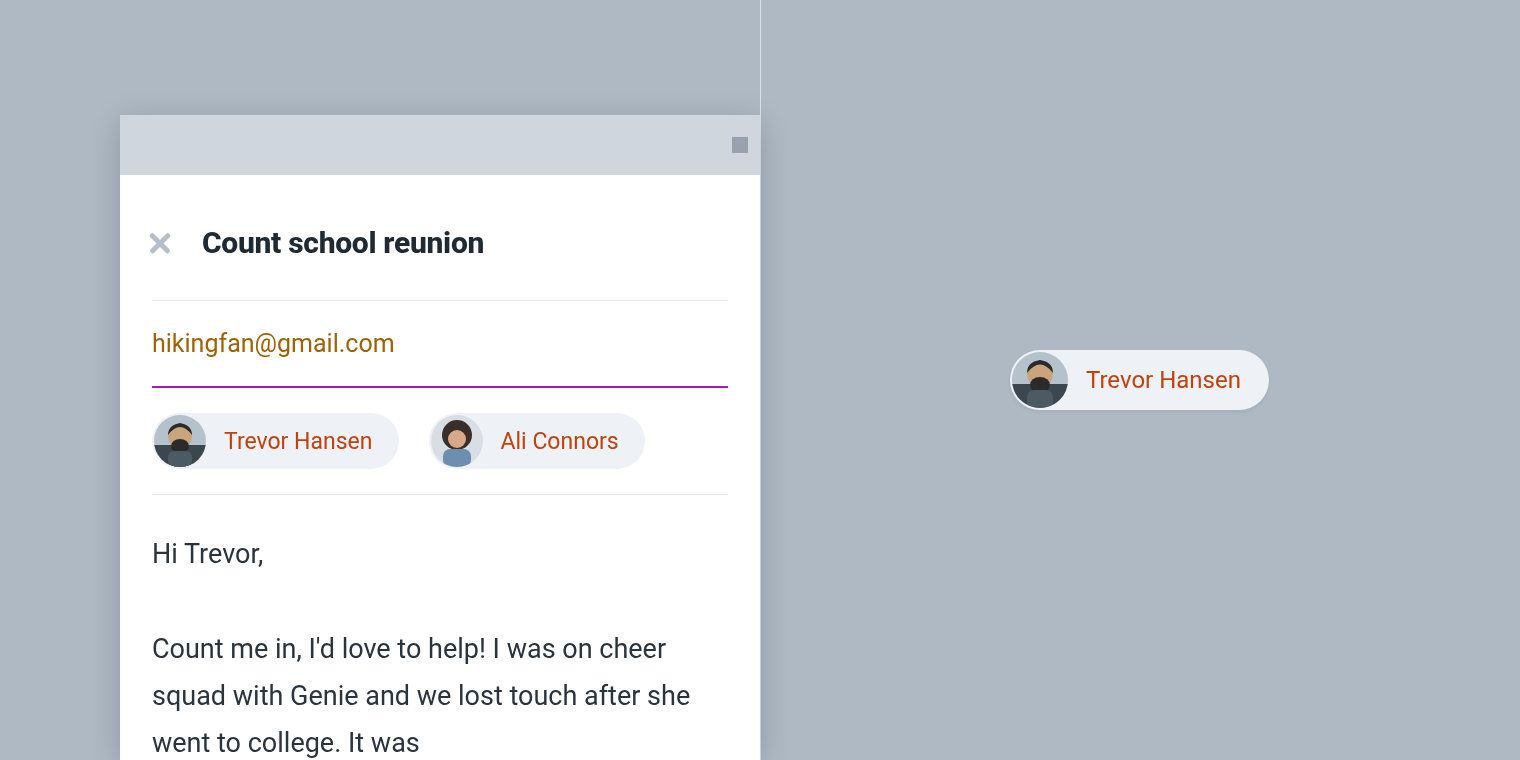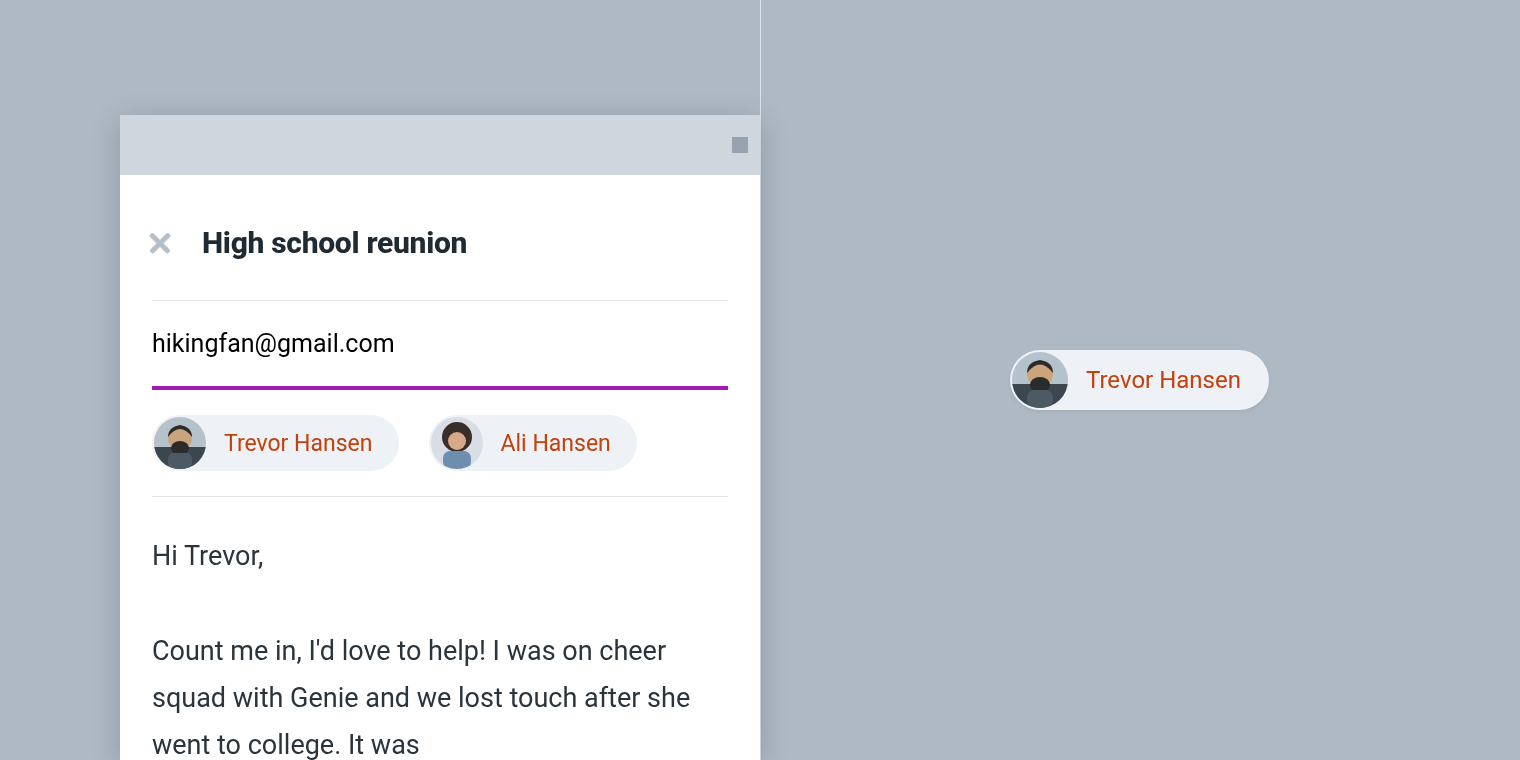--- a/index.html
+++ b/index.html
@@ -72,23 +72,23 @@
   .close-x::before { transform: translate(-50%,-50%) rotate(45deg); }
   .close-x::after  { transform: translate(-50%,-50%) rotate(-45deg); }
   .subject {
     font-size: 30px;
     font-weight: 800;
     color: #1f2a33;
     letter-spacing: -0.3px;
   }
   .field-row {
     padding: 28px 0;
-    border-bottom: 4px solid #a21caf;
+    border-bottom: 2px solid #a21caf;
     font-size: 25px;
-    color: #000000;
+    color: #a16207;
   }
   .chips-row {
     display: flex;
     gap: 30px;
     padding: 25px 0;
     border-bottom: 1px solid #e4e8ed;
   }
   .chip {
     display: inline-flex;
     align-items: center;
@@ -140,21 +140,21 @@
 
 <div class="divider-v"></div>
 
 <div class="compose">
   <div class="toolbar">
     <div class="toolbar-sq"></div>
   </div>
   <div class="content">
     <div class="header-row">
       <div class="close-x"></div>
-      <div class="subject">High school reunion</div>
+      <div class="subject">Count school reunion</div>
     </div>
     <div class="field-row">
       <span>hikingfan@gmail.com</span>
     </div>
     <div class="chips-row">
       <div class="chip">
         <span class="avatar">
           <svg viewBox="0 0 52 52" width="52" height="52">
             <clipPath id="c1">
                 <circle cx="26" cy="26" r="26"></circle>
@@ -178,21 +178,21 @@
                 <circle cx="26" cy="26" r="26"></circle>
               </clipPath>
             <g clip-path="url(#c2)">
               <rect width="52" height="52" fill="#d9dee4"></rect>
               <circle cx="26" cy="20" r="15" fill="#3a2e2a"></circle>
               <circle cx="26" cy="24" r="9" fill="#d8a988"></circle>
               <rect x="12" y="34" width="28" height="18" rx="7" fill="#6e8eb0"></rect>
             </g>
           </svg>
         </span>
-        <span class="chip-label">Ali Hansen</span>
+        <span class="chip-label">Ali Connors</span>
       </div>
     </div>
     <div class="body-text">Hi Trevor,
 
 Count me in, I'd love to help! I was on cheer squad with Genie and we lost touch after she went to college. It was</div>
   </div>
 </div>
 
 <div class="right-chip">
   <div class="chip">

